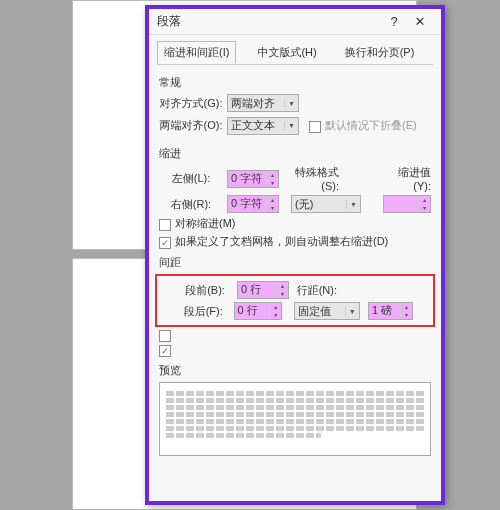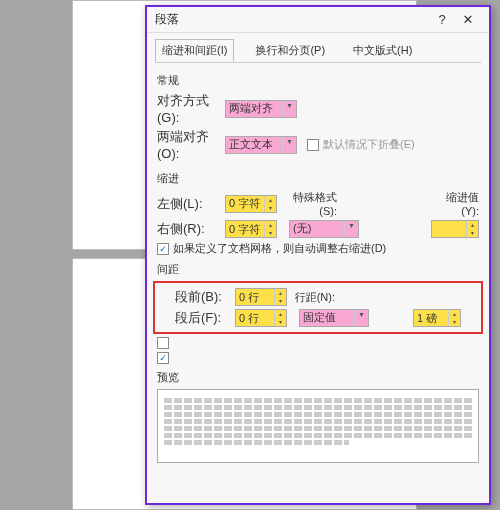--- a/index.html
+++ b/index.html
@@ -4,41 +4,41 @@
 <style>
 *{box-sizing:border-box;margin:0;padding:0;font-family:"Microsoft YaHei",SimSun,sans-serif;font-size:11px;color:#333}
 body{width:500px;height:510px;background:#f0f0f0;position:relative;overflow:hidden}
 .doc-bg{position:absolute;left:0;top:0;width:500px;height:510px;background:#a6a6a6}
 .page{position:absolute;background:#fff;border:1px solid #bbb}
 .page1{left:72px;top:0;width:345px;height:250px}
 .page2{left:72px;top:258px;width:345px;height:252px}
 .tbl{position:absolute;left:92px;top:85px;border-collapse:collapse}
 .tbl td{border:1px solid #888;padding:6px 10px;font-size:12px;text-align:center}
 .watermark{position:absolute;right:10px;top:140px;color:#78a9d6;font-size:18px;letter-spacing:2px}
-.dialog{position:absolute;left:145px;top:5px;width:346px;height:500px;background:#f7f7f7;border:2px solid #6d28d9;box-shadow:2px 2px 8px rgba(0,0,0,.3)}
+.dialog{position:absolute;left:145px;top:5px;width:300px;height:500px;background:#f7f7f7;border:4px solid #6d28d9;box-shadow:2px 2px 8px rgba(0,0,0,.3)}
 .titlebar{height:26px;display:flex;align-items:center;padding:0 8px;border-bottom:1px solid #ddd}
 .titlebar .t{flex:1;font-size:12px}
 .titlebar .hbtn,.titlebar .xbtn{width:26px;text-align:center;font-size:13px;cursor:pointer}
 .tabs{display:flex;padding:6px 8px 0 8px;gap:14px}
 .tab{padding:3px 6px;border:1px solid transparent;cursor:pointer}
 .tab.active{border:1px solid #bbb;border-bottom:1px solid #f7f7f7;background:#f7f7f7}
 .hr{border-top:1px solid #ccc;margin:0 8px}
 .body{padding:4px 10px 6px 10px}
 .section-h{font-size:11px;margin:6px 0 4px 0}
 .row{display:flex;align-items:center;margin:3px 0;gap:4px}
-.lbl{width:64px;text-align:left;font-size:13px}
+.lbl{width:64px;text-align:center;font-size:11px}
 .lbl2{width:56px;text-align:right;font-size:11px}
-.dd{display:flex;border:1px solid #aaa;background:#f9a8d4;height:18px}
+.dd{display:flex;align-items:center;border:1px solid #aaa;background:#e5e5e5;height:18px}
 .dd .v{flex:1;padding:0 3px;font-size:11px}
 .dd .ar{width:14px;text-align:center;border-left:1px solid #ccc;font-size:8px;color:#555}
-.spin{display:flex;align-items:center;border:1px solid #aaa;background:#fde047;height:18px;width:52px}
+.spin{display:flex;align-items:flex-start;border:1px solid #aaa;background:#f0abfc;height:18px;width:52px}
 .spin .v{flex:1;padding:0 3px;font-size:11px}
 .spin .ar{width:12px;display:flex;flex-direction:column}
 .spin .ar div{height:8px;border-left:1px solid #ccc;text-align:center;font-size:6px;line-height:8px;color:#555}
-.chk{display:flex;align-items:center;gap:4px;margin:3px 0}
+.chk{display:flex;align-items:flex-end;gap:4px;margin:3px 0}
 .chk .box{width:12px;height:12px;border:1px solid #888;background:#fff;display:flex;align-items:center;justify-content:center;font-size:9px;color:#06c}
 .redbox{border:2px solid #d33;padding:2px 20px;margin-left:-4px;margin-right:-4px}
 .preview{border:1px solid #aaa;background:#fff;height:74px;margin:2px 0;padding:6px;overflow:hidden}
 .preview .ln{height:5px;margin:2px 0;background:repeating-linear-gradient(90deg,#ccc 0,#ccc 8px,transparent 8px,transparent 10px)}
 .preview .ln.short{width:60%}
 .btnbar{display:flex;justify-content:flex-end;gap:6px;padding:6px 10px}
 .btn{border:1px solid #aaa;background:#fdfdfd;padding:3px 10px;font-size:11px;cursor:pointer}
 .btn.left{margin-right:auto}
 .btn.primary{border:1px solid #5b9bd5}
 </style>
@@ -70,22 +70,22 @@
 
 <div class="dialog">
   <div class="titlebar">
     <div class="t">段落</div>
     <div class="hbtn">?</div>
     <div class="xbtn">✕</div>
   </div>
 
   <div class="tabs">
     <div class="tab active">缩进和间距(I)</div>
+    <div class="tab">中文版式(H)</div>
     <div class="tab">换行和分页(P)</div>
-    <div class="tab">中文版式(H)</div>
   </div>
   <div class="hr"></div>
 
   <div class="body">
     <div class="section-h">常规</div>
     <div class="row">
       <div class="lbl">对齐方式(G):</div>
       <div class="dd" style="width:72px">
         <div class="v">两端对齐</div>
           <div class="ar">▾</div>
@@ -133,20 +133,24 @@
         </div>
       <div style="flex:1"></div>
       <div class="spin" style="width:48px">
           <div class="v"></div>
           <div class="ar">
             <div>▴</div>
             <div>▾</div>
           </div>
         </div>
     </div>
+    <div class="chk">
+        <div class="box"></div>
+        <span>对称缩进(M)</span>
+      </div>
     <div class="chk">
         <div class="box">✓</div>
         <span>如果定义了文档网格，则自动调整右缩进(D)</span>
       </div>
 
     <div class="section-h">间距</div>
     <div class="redbox">
       <div class="row">
         <div class="lbl" style="width:56px">段前(B):</div>
         <div class="spin">

